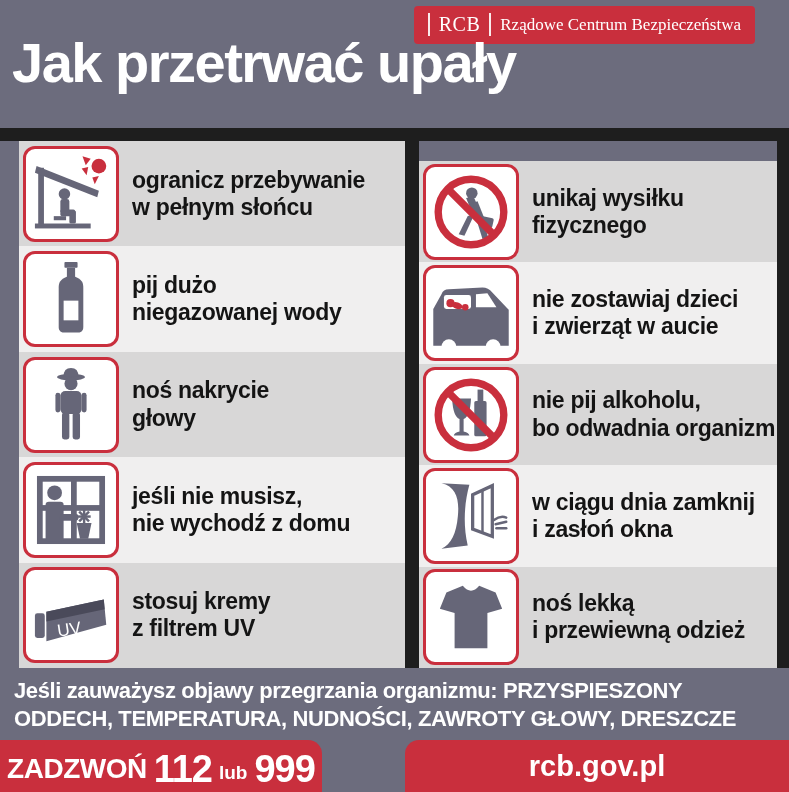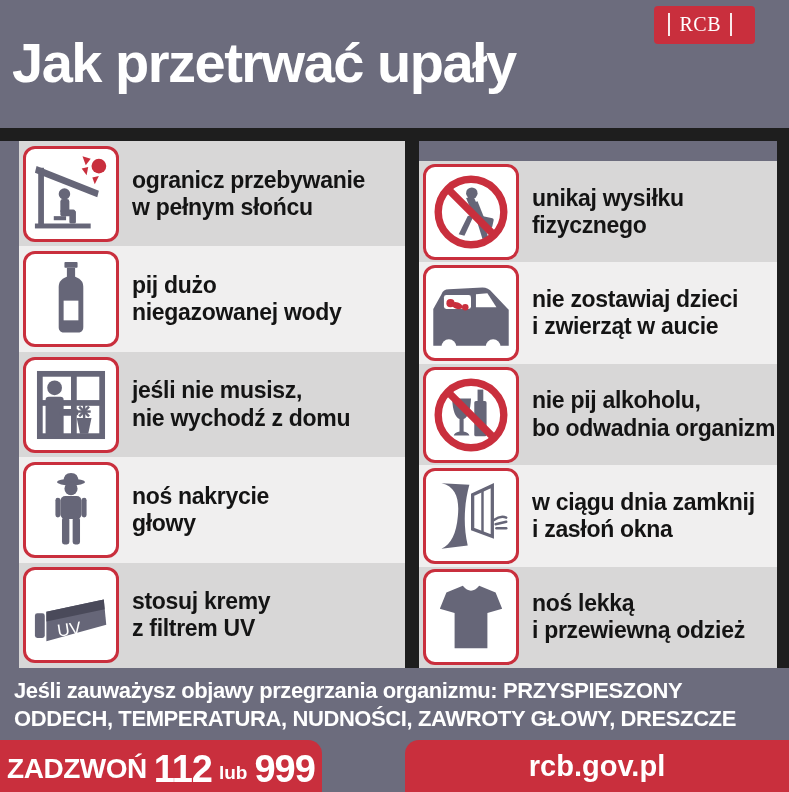--- a/index.html
+++ b/index.html
@@ -70,20 +70,21 @@
         font-size:29px;font-weight:700;cursor:pointer;}
 </style>
 </head>
 <body>
 
 <div class="poster">
 
   <div class="header">
     <div class="logo">
       <span class="rcb">RCB</span>
+      <span>Rządowe Centrum Bezpieczeństwa</span>
     </div>
     <div class="title">Jak przetrwać upały</div>
   </div>
 
   <div class="top-bar"></div>
 
   <div class="content">
 
     <div class="col col-left">
 
@@ -115,20 +116,39 @@
           <svg viewBox="0 0 100 100">
             <rect class="s" x="42" y="5" width="16" height="7" rx="1"></rect>
             <rect class="s" x="45" y="12" width="10" height="12"></rect>
             <path class="s" d="M45,23 C37,26 35,30 35,36 L35,84 C35,89 38,91 43,91 L57,91 C62,91 65,89 65,84 L65,36 C65,30 63,26 55,23 Z"></path>
             <rect class="w" x="41" y="52" width="18" height="24"></rect>
           </svg>
         </div>
         <div class="tip-text">
           <span>pij dużo</span><br>
           <span>niegazowanej wody</span>
+        </div>
+      </div>
+
+      <div class="row">
+        <div class="icon-box">
+          <svg viewBox="0 0 100 100">
+            <ellipse class="s" cx="50" cy="16" rx="17" ry="4"></ellipse>
+            <path class="s" d="M41,15 Q41,5 50,5 Q59,5 59,15 Z"></path>
+            <circle class="s" cx="50" cy="24" r="8"></circle>
+            <rect class="s" x="37" y="33" width="26" height="28" rx="6"></rect>
+            <rect class="s" x="31" y="35" width="6" height="24" rx="3"></rect>
+            <rect class="s" x="63" y="35" width="6" height="24" rx="3"></rect>
+            <rect class="s" x="39" y="59" width="9" height="33" rx="3"></rect>
+            <rect class="s" x="52" y="59" width="9" height="33" rx="3"></rect>
+          </svg>
+        </div>
+        <div class="tip-text">
+          <span>noś nakrycie</span><br>
+          <span>głowy</span>
         </div>
       </div>
 
       <div class="row">
         <div class="icon-box">
           <svg viewBox="0 0 100 100">
             <rect class="stroke-s" x="12" y="12" width="76" height="76" stroke-width="7"></rect>
             <rect class="s" x="50" y="12" width="7" height="76"></rect>
             <rect class="s" x="12" y="44" width="76" height="7"></rect>
             <circle class="s" cx="30" cy="29" r="9"></circle>
@@ -145,39 +165,20 @@
         </div>
         <div class="tip-text">
           <span>jeśli nie musisz,</span><br>
           <span>nie wychodź z domu</span>
         </div>
       </div>
 
       <div class="row">
         <div class="icon-box">
           <svg viewBox="0 0 100 100">
-            <ellipse class="s" cx="50" cy="16" rx="17" ry="4"></ellipse>
-            <path class="s" d="M41,15 Q41,5 50,5 Q59,5 59,15 Z"></path>
-            <circle class="s" cx="50" cy="24" r="8"></circle>
-            <rect class="s" x="37" y="33" width="26" height="28" rx="6"></rect>
-            <rect class="s" x="31" y="35" width="6" height="24" rx="3"></rect>
-            <rect class="s" x="63" y="35" width="6" height="24" rx="3"></rect>
-            <rect class="s" x="39" y="59" width="9" height="33" rx="3"></rect>
-            <rect class="s" x="52" y="59" width="9" height="33" rx="3"></rect>
-          </svg>
-        </div>
-        <div class="tip-text">
-          <span>noś nakrycie</span><br>
-          <span>głowy</span>
-        </div>
-      </div>
-
-      <div class="row">
-        <div class="icon-box">
-          <svg viewBox="0 0 100 100">
             <rect class="s" x="6" y="48" width="12" height="30" rx="3"></rect>
             <polygon class="s" points="20,46 90,31 93,62 20,82"></polygon>
             <polygon class="sd" points="20,46 90,31 91,43 20,58"></polygon>
             <text x="32" y="74" fill="#fff" font-size="21" font-family="Liberation Sans, sans-serif" transform="rotate(-9 50 60)">UV</text>
           </svg>
         </div>
         <div class="tip-text">
           <span>stosuj kremy</span><br>
           <span>z filtrem UV</span>
         </div>

